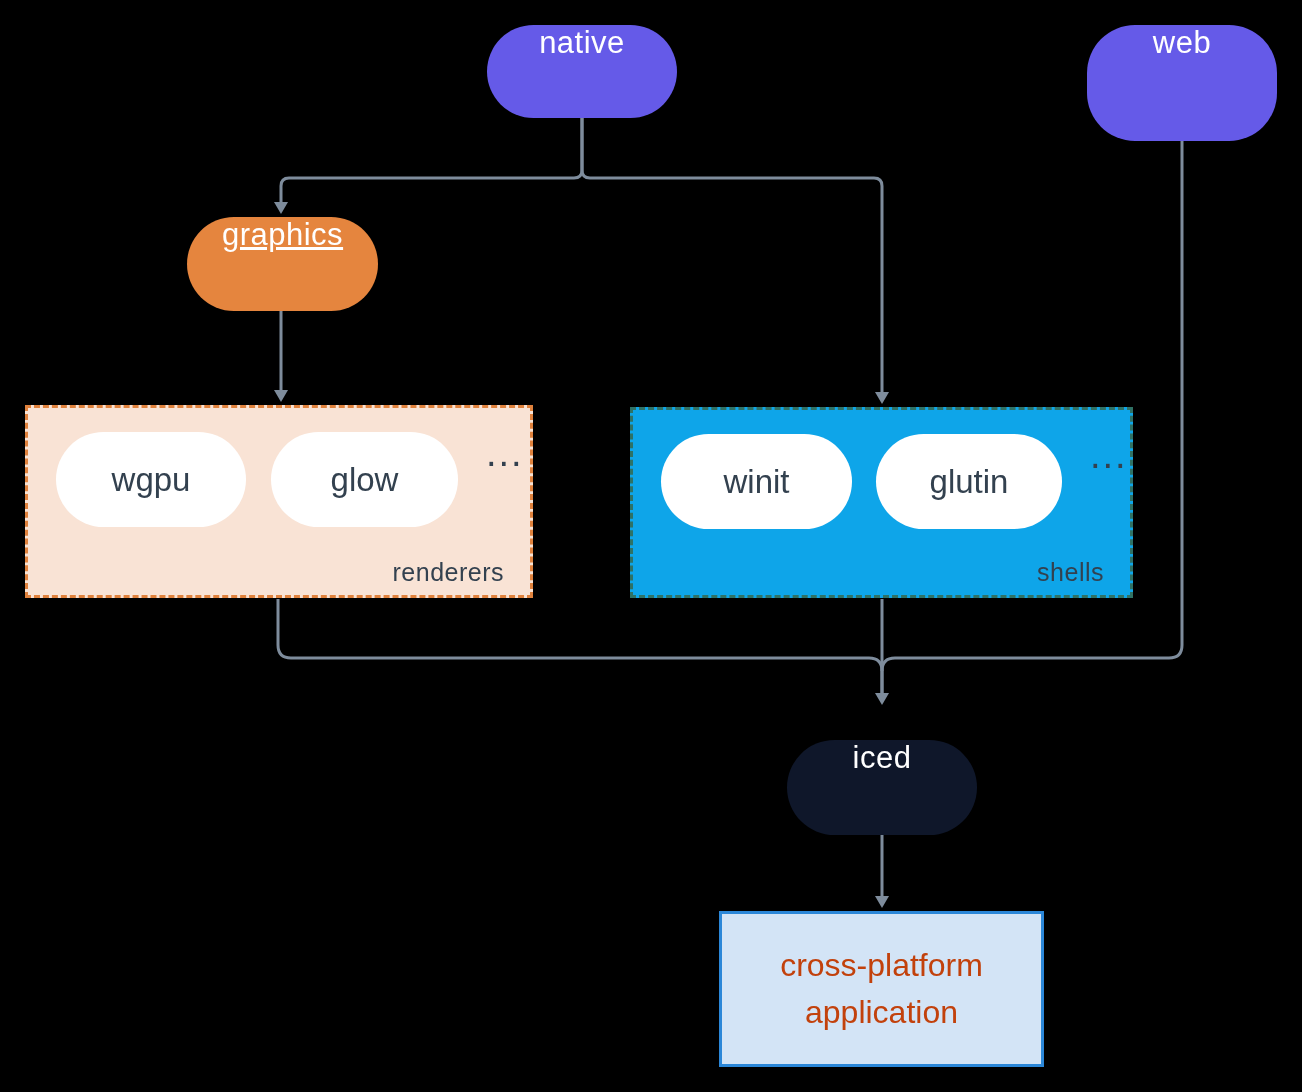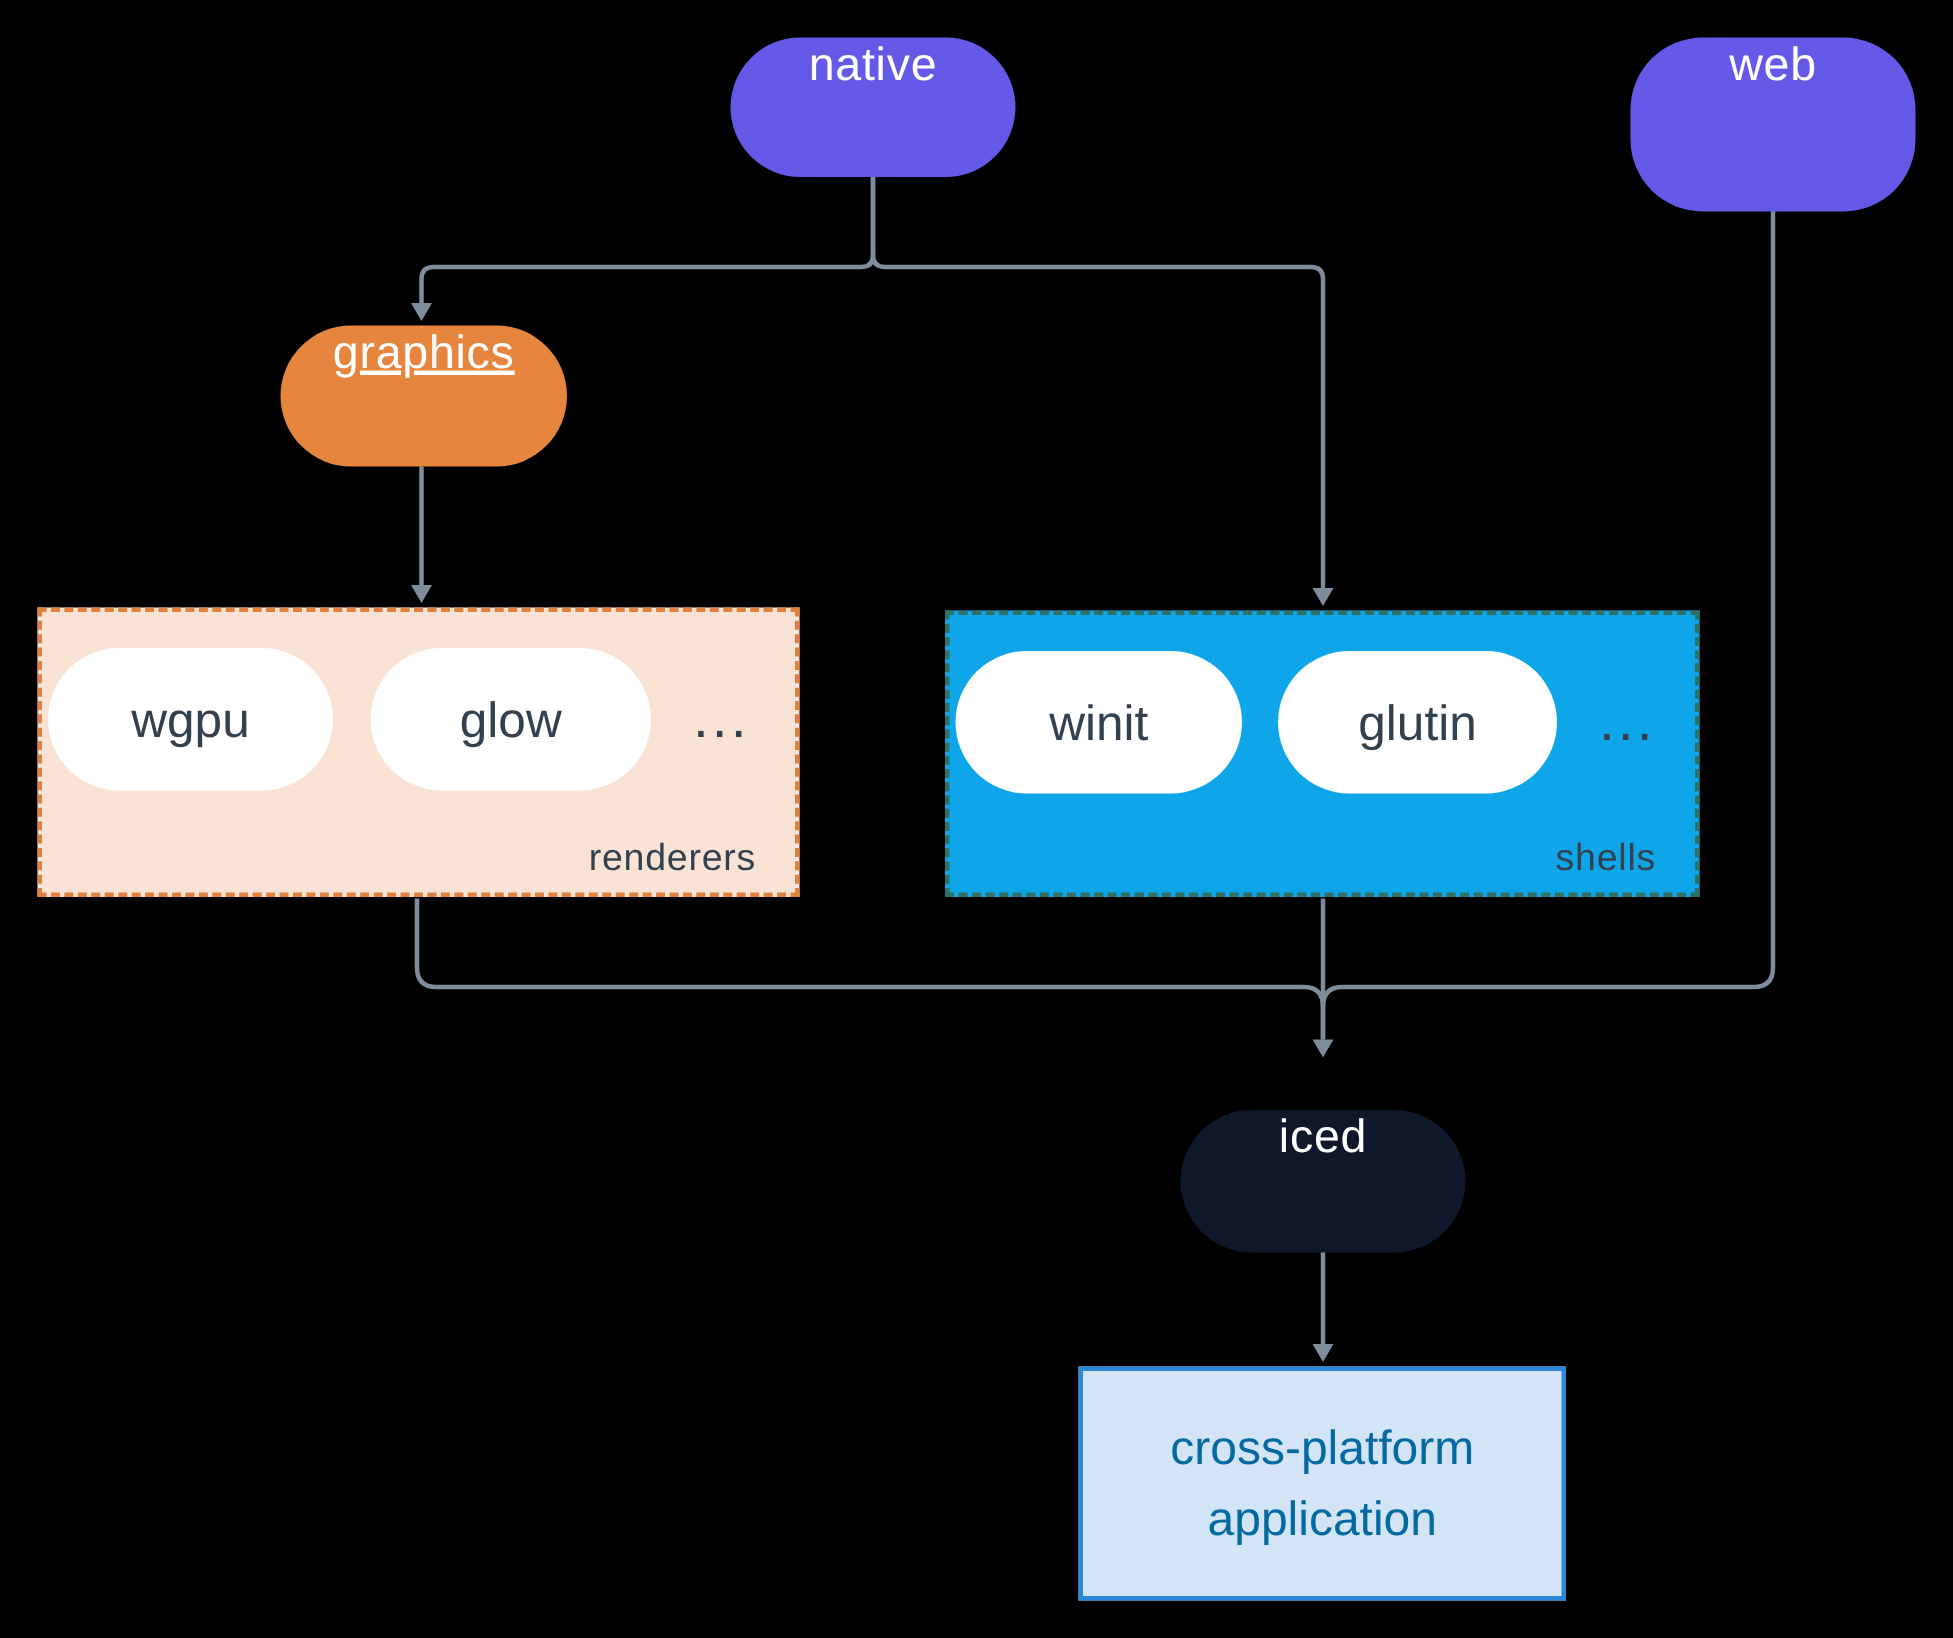--- a/index.html
+++ b/index.html
@@ -45,25 +45,25 @@
   .group.renderers {
     background: #F9E3D5;
     border: 3px dashed #E0823D;
   }
   .group.shells {
     background: #0ea5e9;
     border: 3px dashed #2F7265;
   }
   .group-row {
     position: absolute;
-    left: 4px;
+    left: 28px;
     top: 24px;
     height: 95px;
     display: flex;
-    align-items: center;
+    align-items: flex-start;
   }
   .white-pill {
     background: #ffffff;
     border-radius: 48px;
     height: 95px;
     display: flex;
     align-items: center;
     justify-content: center;
     color: #33414F;
     font-size: 33px;
@@ -90,21 +90,21 @@
     top: 911px;
     width: 325px;
     height: 156px;
     box-sizing: border-box;
     background: #D3E4F6;
     border: 3px solid #2B87D8;
     display: flex;
     flex-direction: column;
     align-items: center;
     justify-content: center;
-    color: #0369a1;
+    color: #c2410c;
     font-size: 32px;
     line-height: 47px;
     text-align: center;
   }
 </style>
 </head>
 <body>
 
 <div class="stage">
 

